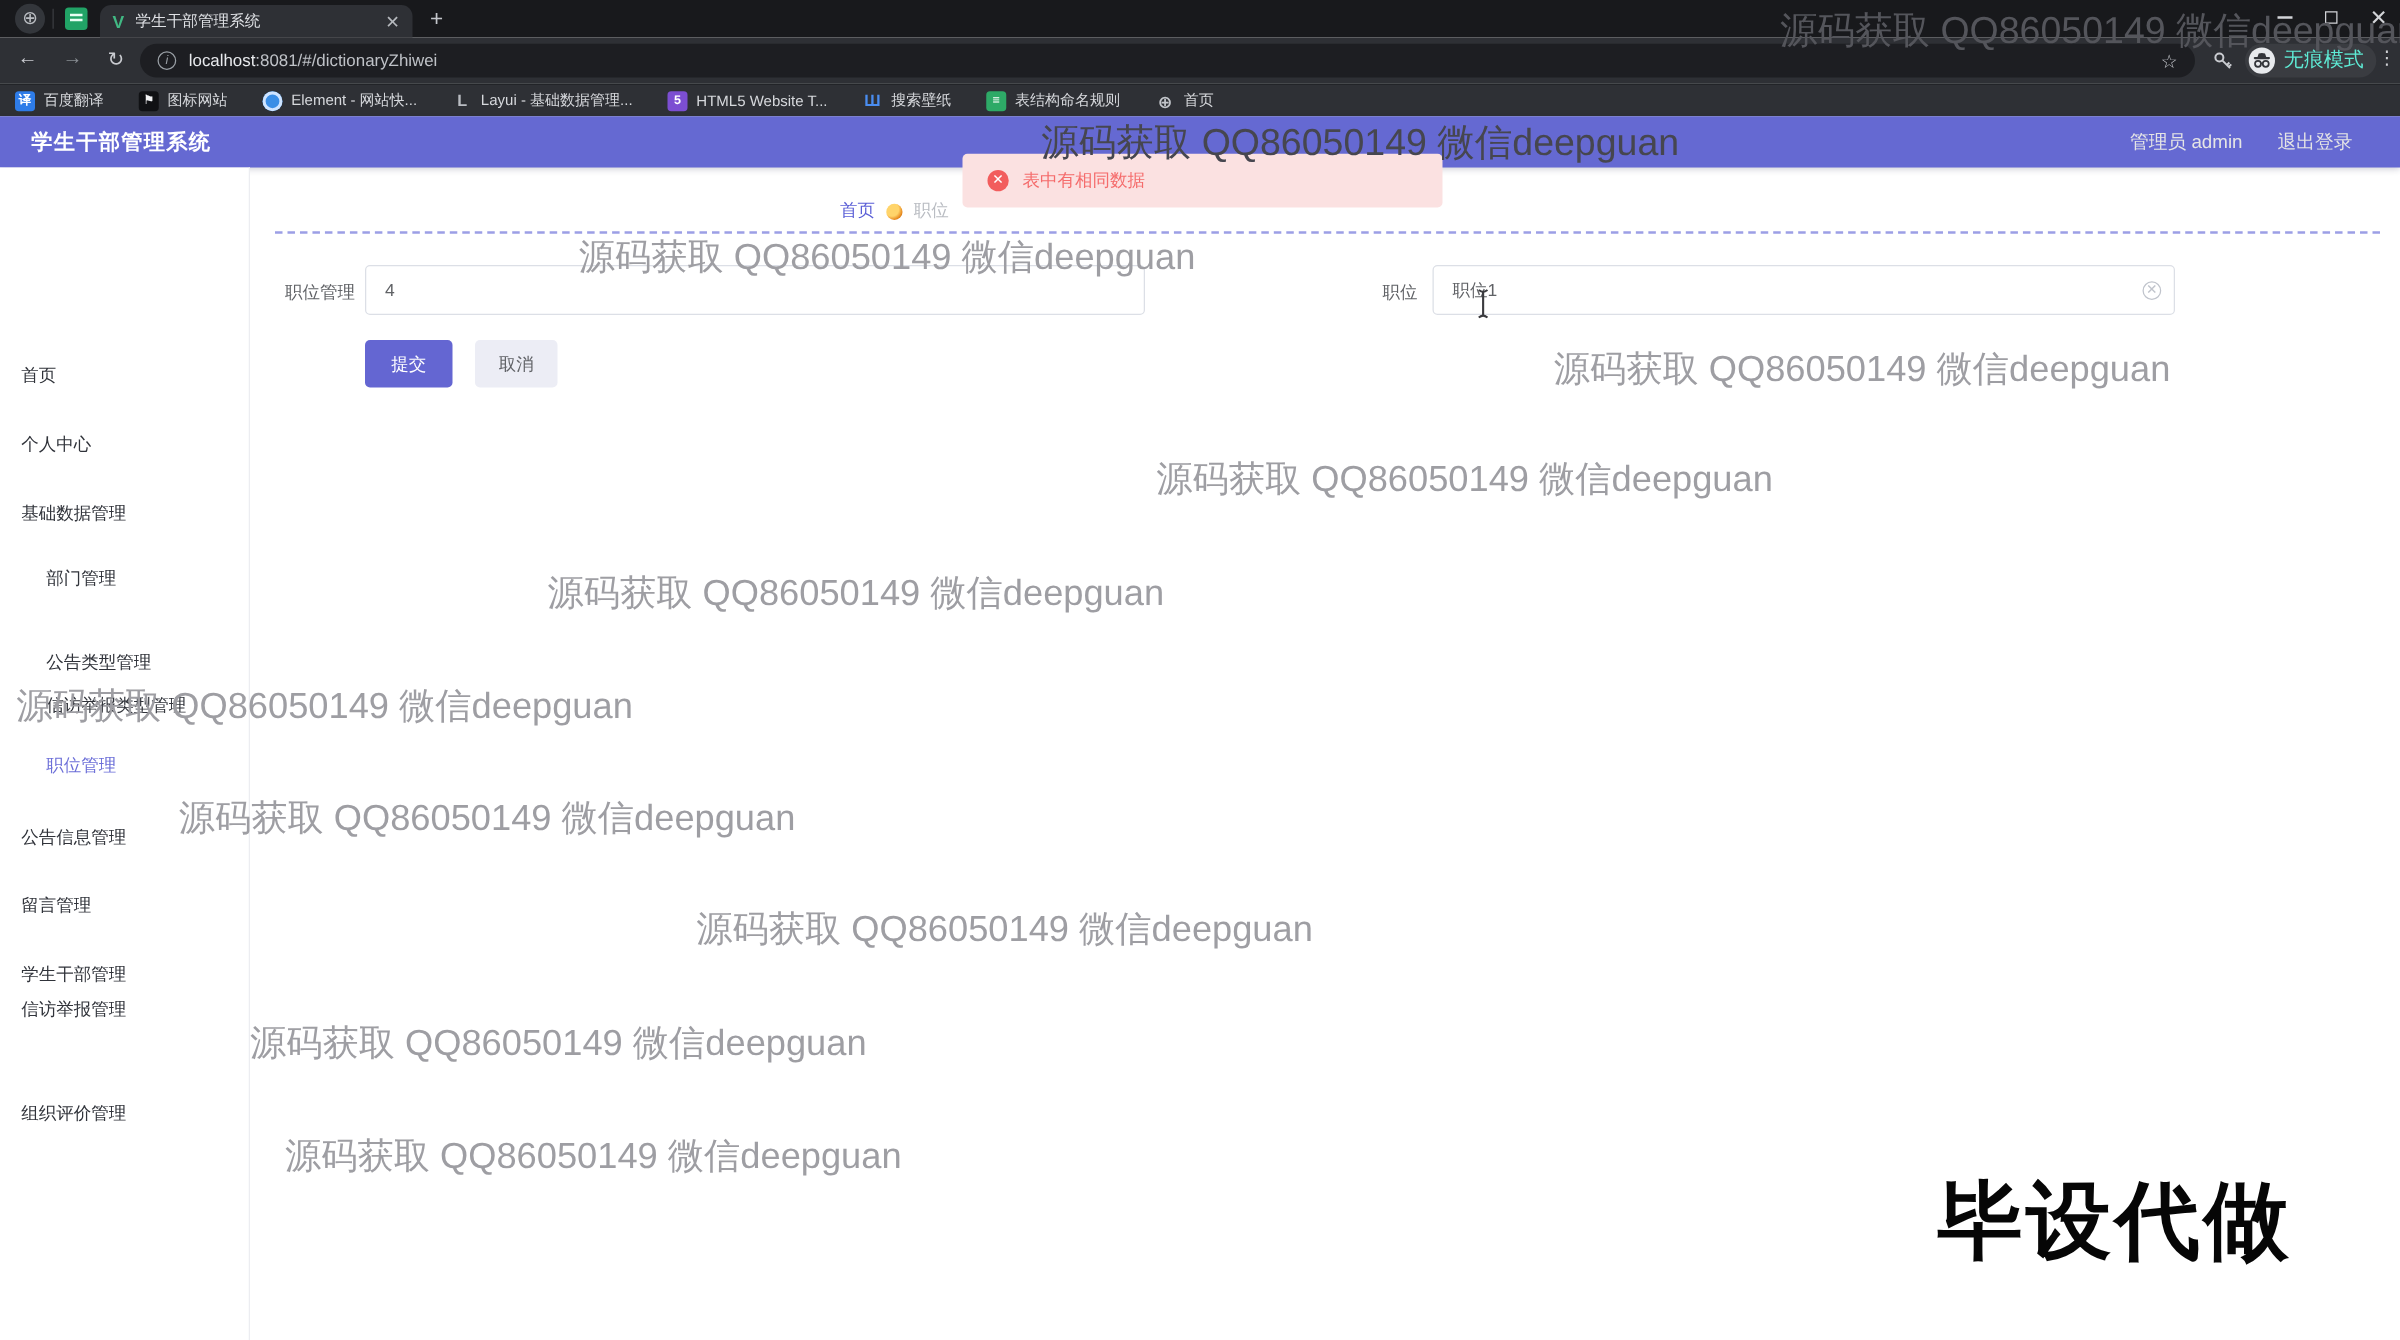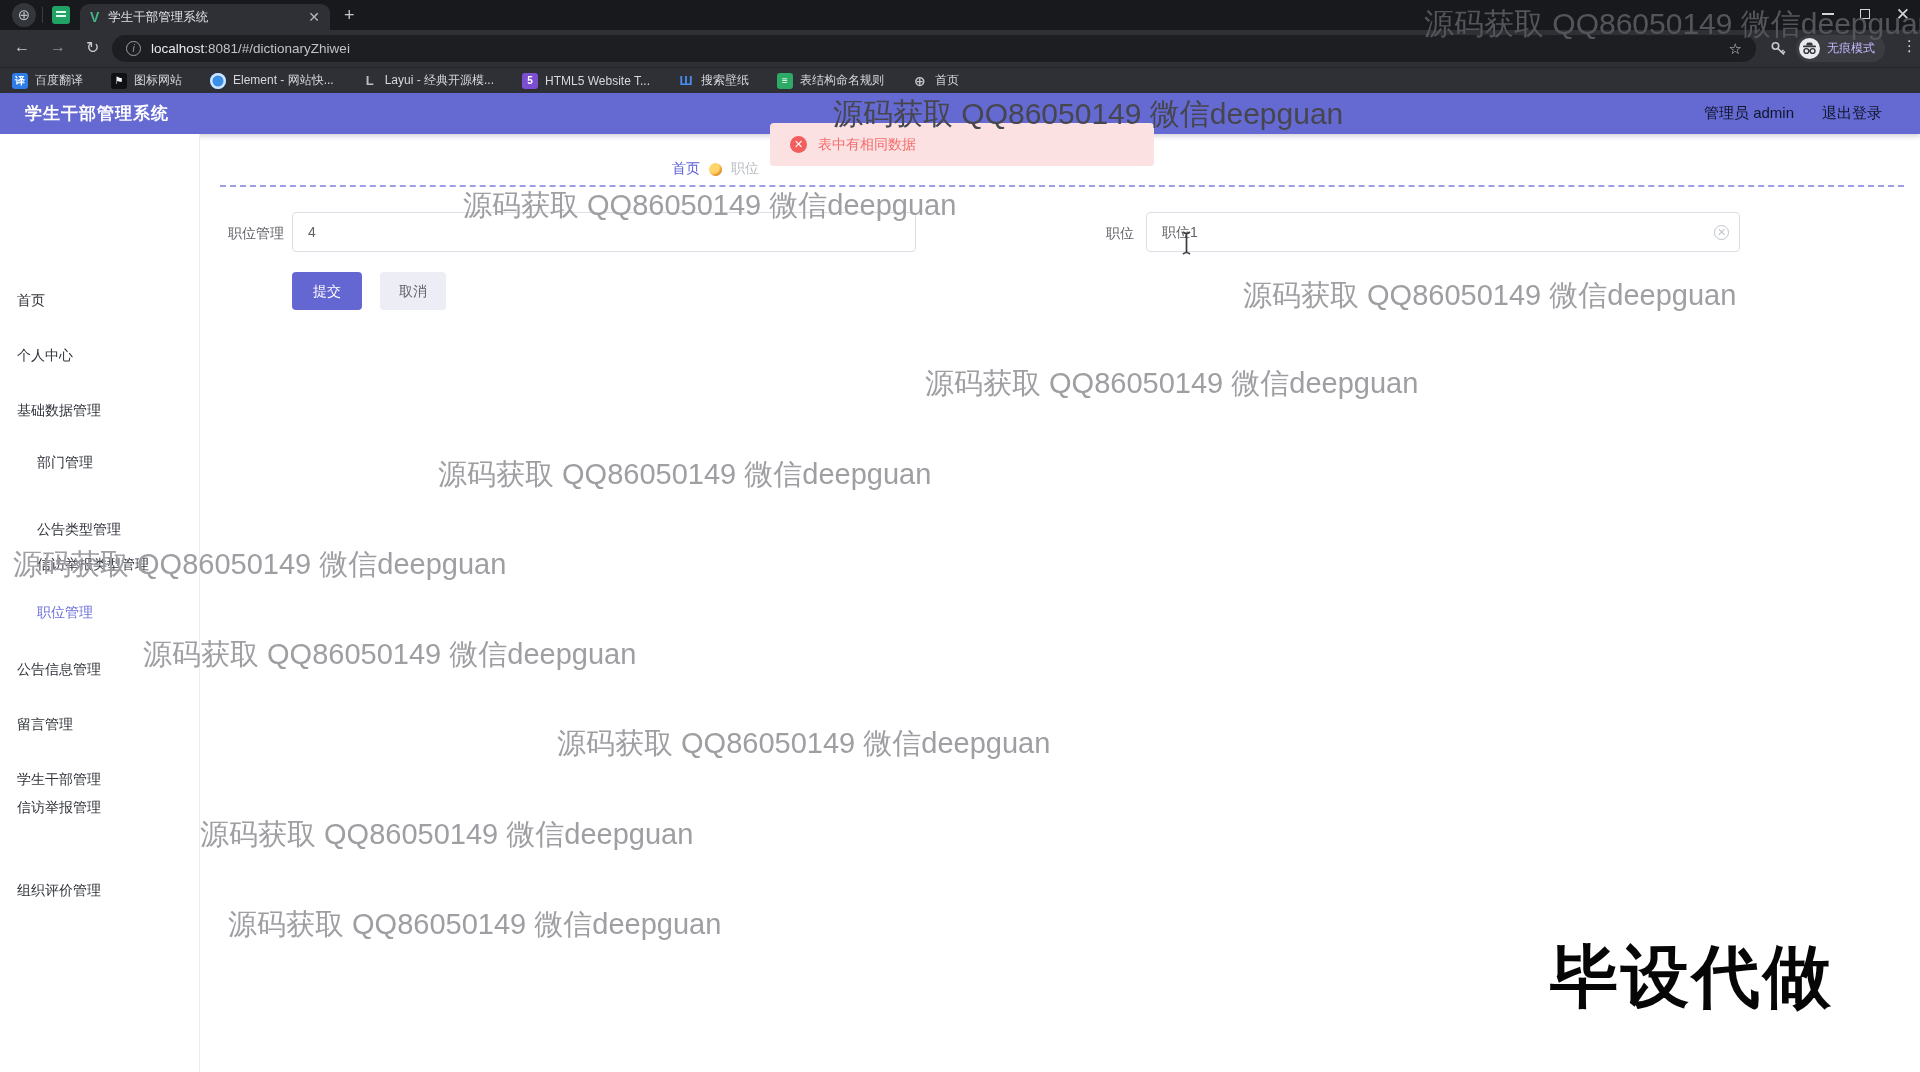--- a/index.html
+++ b/index.html
@@ -37,21 +37,21 @@
   .info-ico { width:15px; height:15px; border:1.3px solid #9aa0a6; border-radius:50%;
     color:#9aa0a6; font-size:10px; line-height:13px; text-align:center; font-style:italic; flex:none; }
   .url { font-size:13.5px; color:#bfc2c7; white-space:nowrap; flex:1; }
   .url .host { color:#e8eaed;text-align:right; }
   .star-ico { color:#c9cbd0; font-size:15px; flex:none; }
   .key-ico { position:absolute; left:1770px; top:10px; }
   .incog-chip { position:absolute; left:1796px; top:5px; height:27px; border-radius:14px;
     background:#3a3c41; display:flex; align-items:center; gap:7px; padding:0 10px 0 3px; }
   .incog-circle { width:21px; height:21px; border-radius:50%; background:#e8eaed; position:relative; }
   .incog-circle svg { position:absolute; left:3px; top:4px; }
-  .incog-label { color:#c4b5fd; font-size:12px; white-space:nowrap; }
+  .incog-label { color:#5eead4; font-size:16px; white-space:nowrap; }
   .menu-dots { position:absolute; left:1902px; top:7px; color:#cfd1d5; font-size:15px; letter-spacing:0; }
 
   .bookmarksbar { position:absolute; left:0; top:67px; width:1920px; height:26px; background:#2e3035;
     border-top:1px solid #222428; display:flex; align-items:center; padding-left:12px; gap:28px; }
   .bm { display:flex; align-items:center; gap:7px; }
   .bm-label { color:#d6d8dc; font-size:12px; white-space:nowrap; }
   .bm-ico { width:16px; height:16px; border-radius:3px; font-size:10px; font-weight:bold;
     color:#fff; text-align:center; line-height:16px; flex:none; }
   .ico-translate { background:#2e7ce8; }
   .ico-flag { background:#101114; color:#f2f3f5; }
@@ -60,21 +60,21 @@
   .ico-html5 { background:#7c4ed2; }
   .ico-wall { background:transparent; color:#4a8df0; font-size:13px; font-weight:bold; }
   .ico-table { background:#2eaa67; }
   .ico-bmglobe { background:transparent; color:#c2c5ca; font-size:14px; }
 
   
   .appheader { position:absolute; left:0; top:93px; width:1920px; height:41px; background:#6569d2;
     box-shadow:0 2px 5px rgba(40,40,80,.22); display:flex; align-items:center; }
   .app-title { color:#fff; font-size:17px; font-weight:bold; letter-spacing:1px; margin-left:25px; }
   .header-right { position:absolute; right:38px; display:flex; gap:28px; align-items:center; }
-  .header-right span { color:#0f172a; font-size:15px; white-space:nowrap; }
+  .header-right span { color:#e5e5e5; font-size:15px; white-space:nowrap; }
 
   .sidebar { position:absolute; left:0; top:134px; width:200px; height:938px; background:#fff;
     border-right:1px solid #ecedf1; }
   .si { position:absolute; left:17px; font-size:14px; color:#30333a; white-space:nowrap; }
   .si.sub { left:37px; }
   .si.active { color:#6c6fd8; }
   .si0{top:158px}.si1{top:213px}.si2{top:268px}.si3{top:320px}.si4{top:387px}.si5{top:422px}
   .si6{top:470px}.si7{top:527px}.si8{top:582px}.si9{top:637px}.si10{top:665px}.si11{top:748px}
 
   .breadcrumb { position:absolute; left:672px; top:160px; display:flex; align-items:center; gap:9px;
@@ -180,21 +180,21 @@
     <span class="bm">
       <span class="bm-ico ico-flag">⚑</span>
       <span class="bm-label">图标网站</span>
     </span>
     <span class="bm">
       <span class="bm-ico ico-element"></span>
       <span class="bm-label">Element - 网站快...</span>
     </span>
     <span class="bm">
       <span class="bm-ico ico-layui">L</span>
-      <span class="bm-label">Layui - 经典开源模...</span>
+      <span class="bm-label">Layui - 基础数据管理...</span>
     </span>
     <span class="bm">
       <span class="bm-ico ico-html5">5</span>
       <span class="bm-label">HTML5 Website T...</span>
     </span>
     <span class="bm">
       <span class="bm-ico ico-wall">Ш</span>
       <span class="bm-label">搜索壁纸</span>
     </span>
     <span class="bm">

